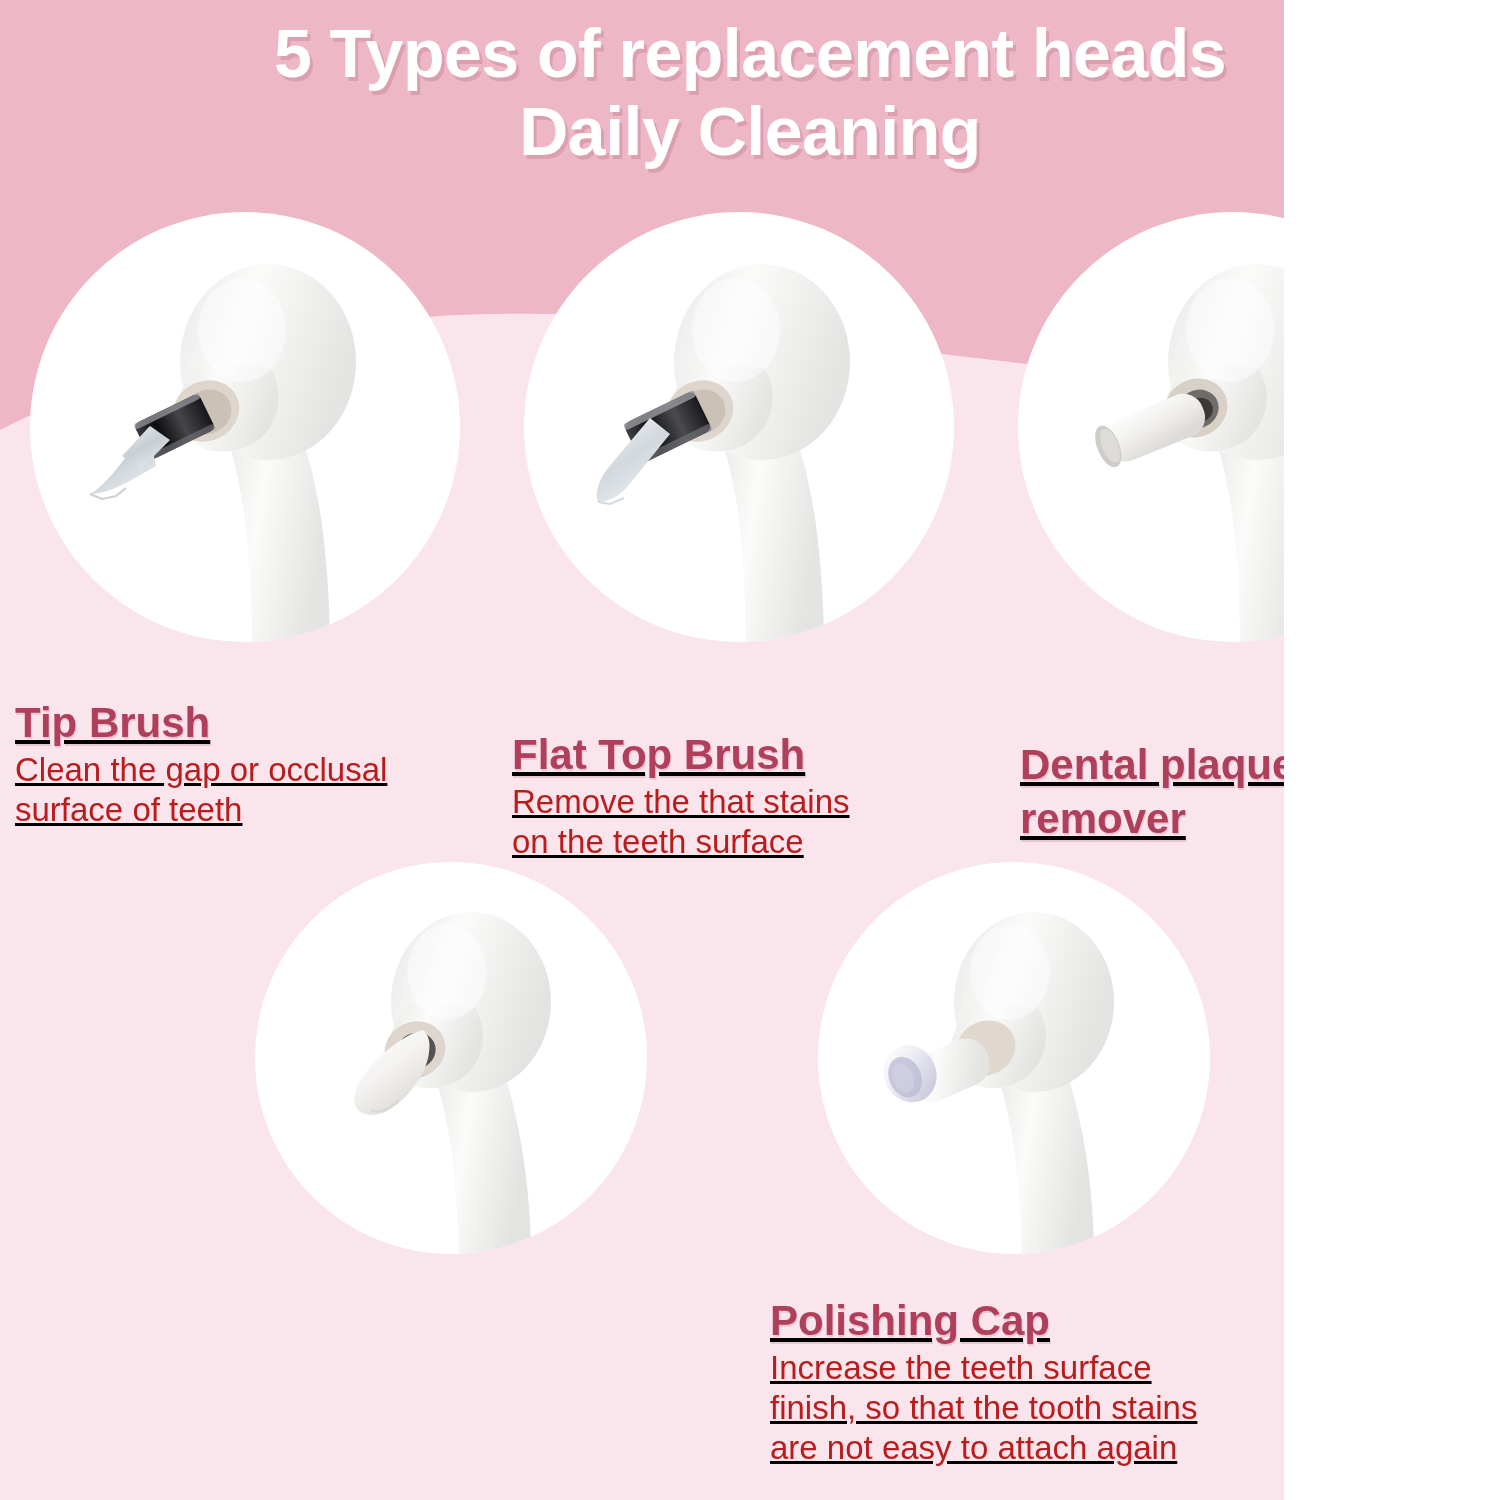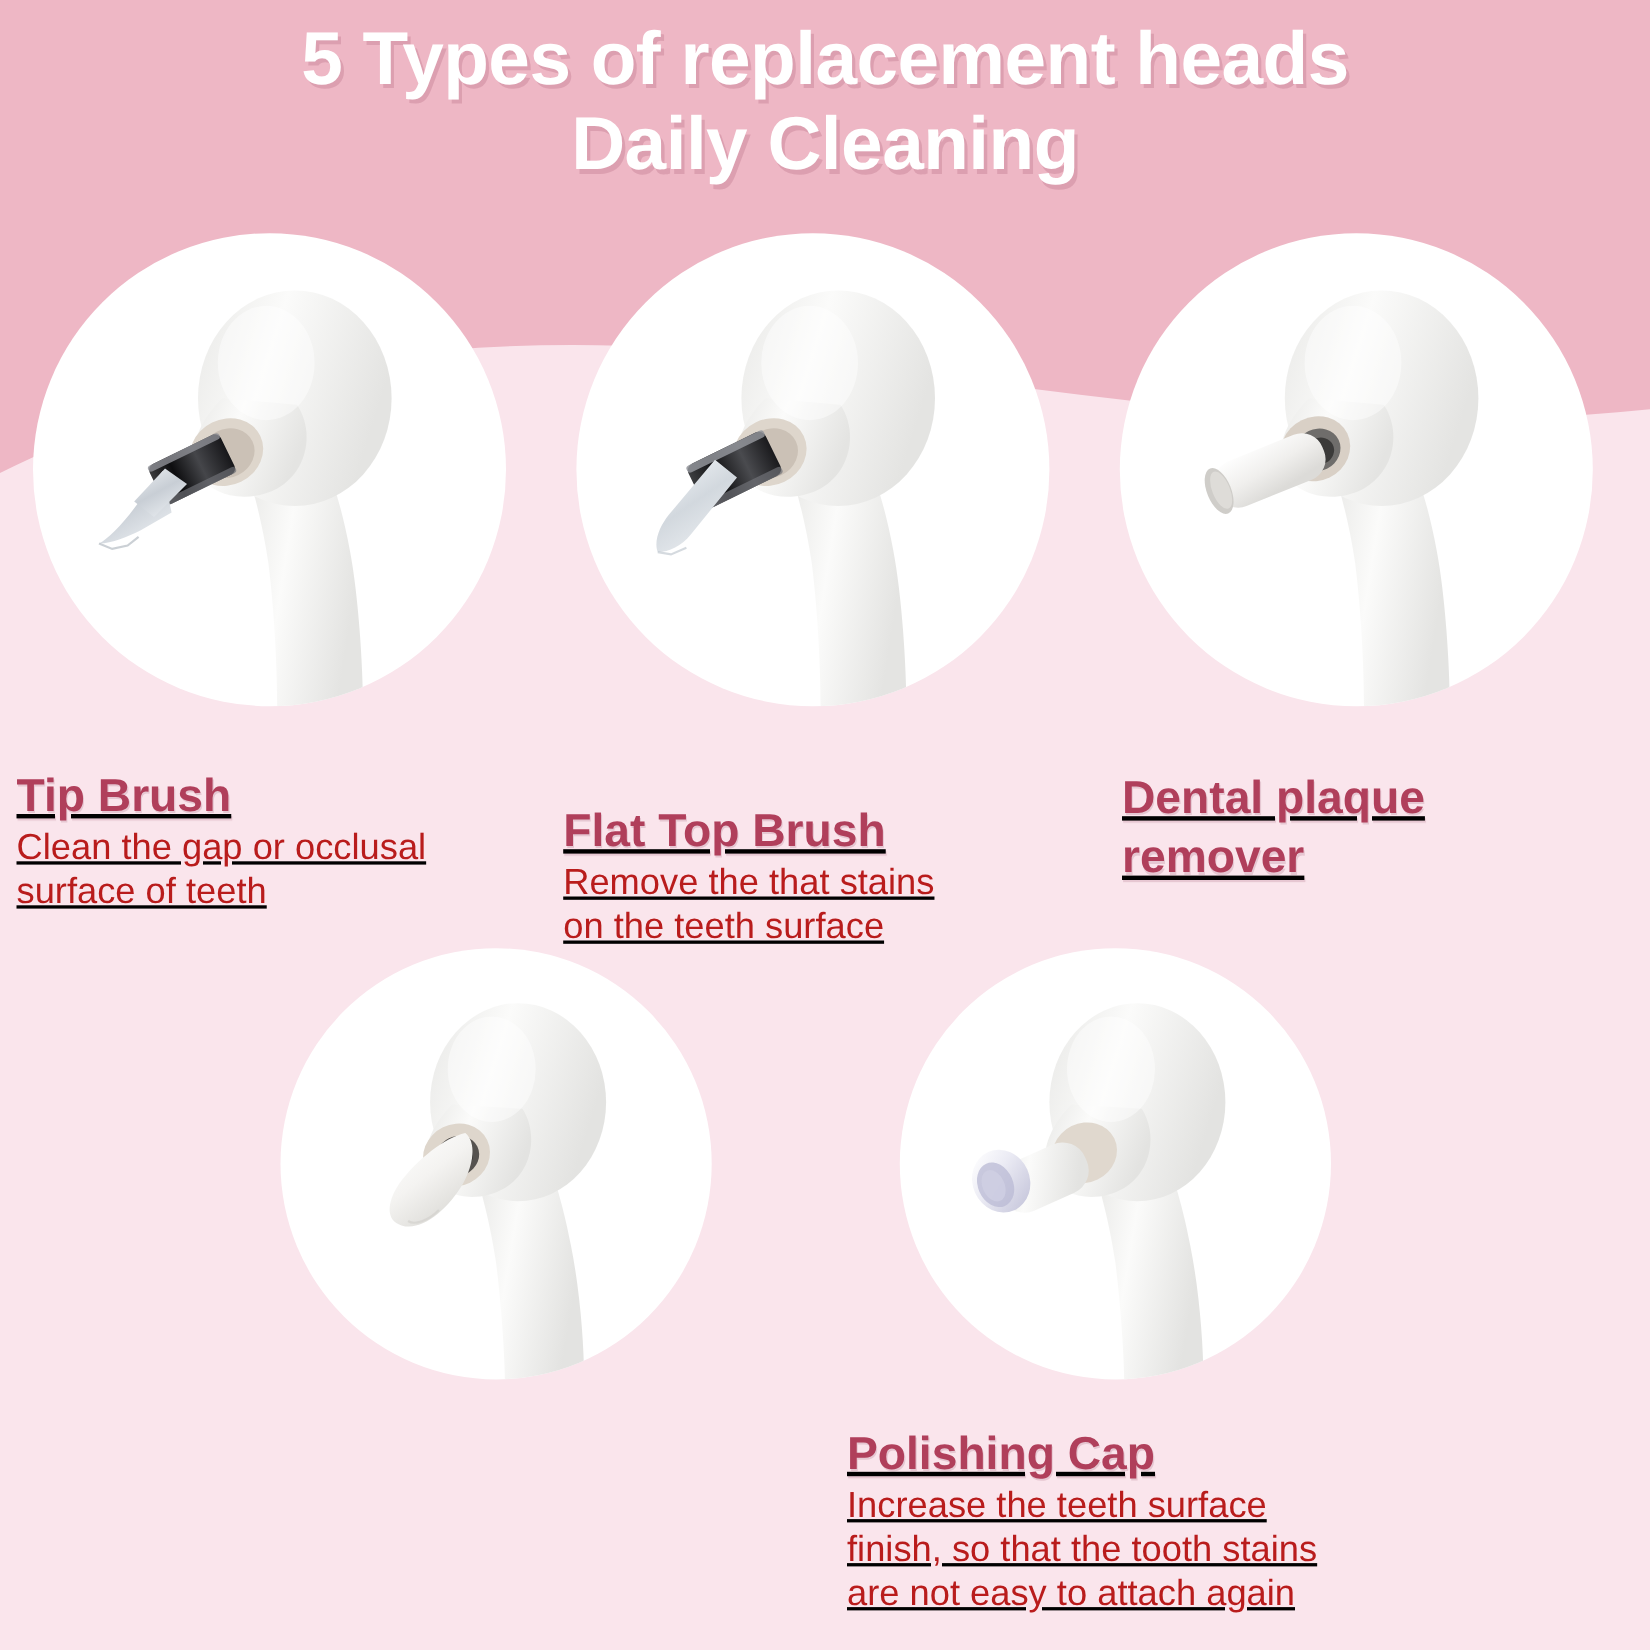--- a/index.html
+++ b/index.html
@@ -8,21 +8,21 @@
   }
   body {
     width: 1500px;
     height: 1500px;
     font-family: "Liberation Sans", sans-serif;
     overflow: hidden;
   }
 
   #poster {
     position: relative;
-    width: 1500px;
+    width: 1284px;
     height: 1500px;
     background: #f9e3ea;
     overflow: hidden;
   }
 
   
   .bg-top {
     position: absolute;
     left: 0; top: 0;
     width: 1500px;
@@ -238,21 +238,21 @@
   </div>
 
   <div class="caption" style="left:512px; top:730px; width:460px;">
     <div class="cap-title">Flat Top Brush</div>
     <div class="cap-desc">
       <span>Remove the that stains</span>
       <span>on the teeth surface</span>
     </div>
   </div>
 
-  <div class="caption" style="left:1020px; top:698px; width:440px;">
+  <div class="caption" style="left:1020px; top:738px; width:440px;">
     <div class="cap-title" style="line-height:54px;">Dental plaque remover</div>
   </div>
 
   <div class="circle" style="left:255px; top:862px; width:392px; height:392px;">
     <div class="photo">
       <svg viewBox="0 0 392 392" aria-hidden="true">
         <defs>
           <linearGradient id="bodyD" x1="0" y1="0" x2="1" y2="0.35">
             <stop offset="0" stop-color="#e8e8e6"></stop>
             <stop offset="0.42" stop-color="#fbfbfa"></stop>

